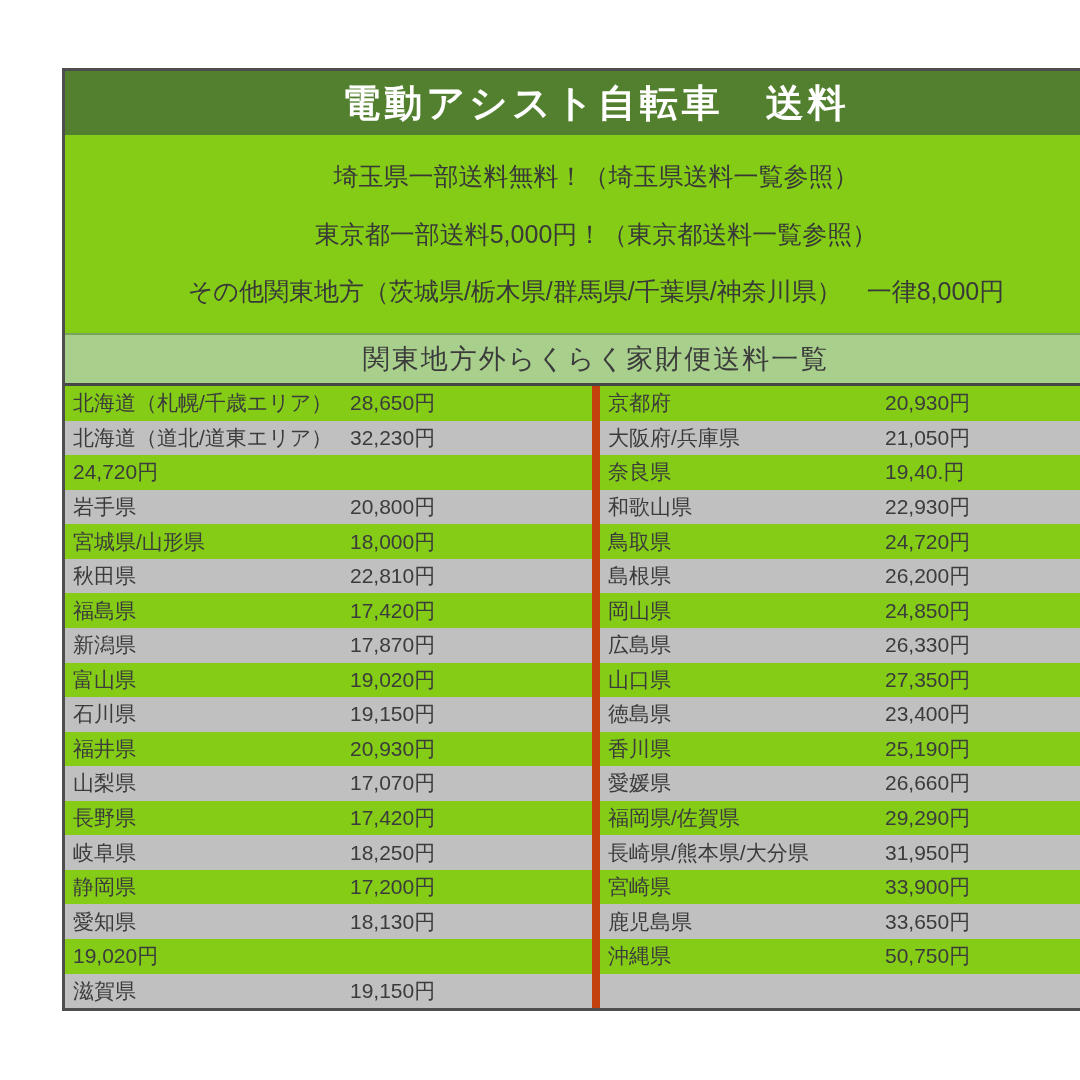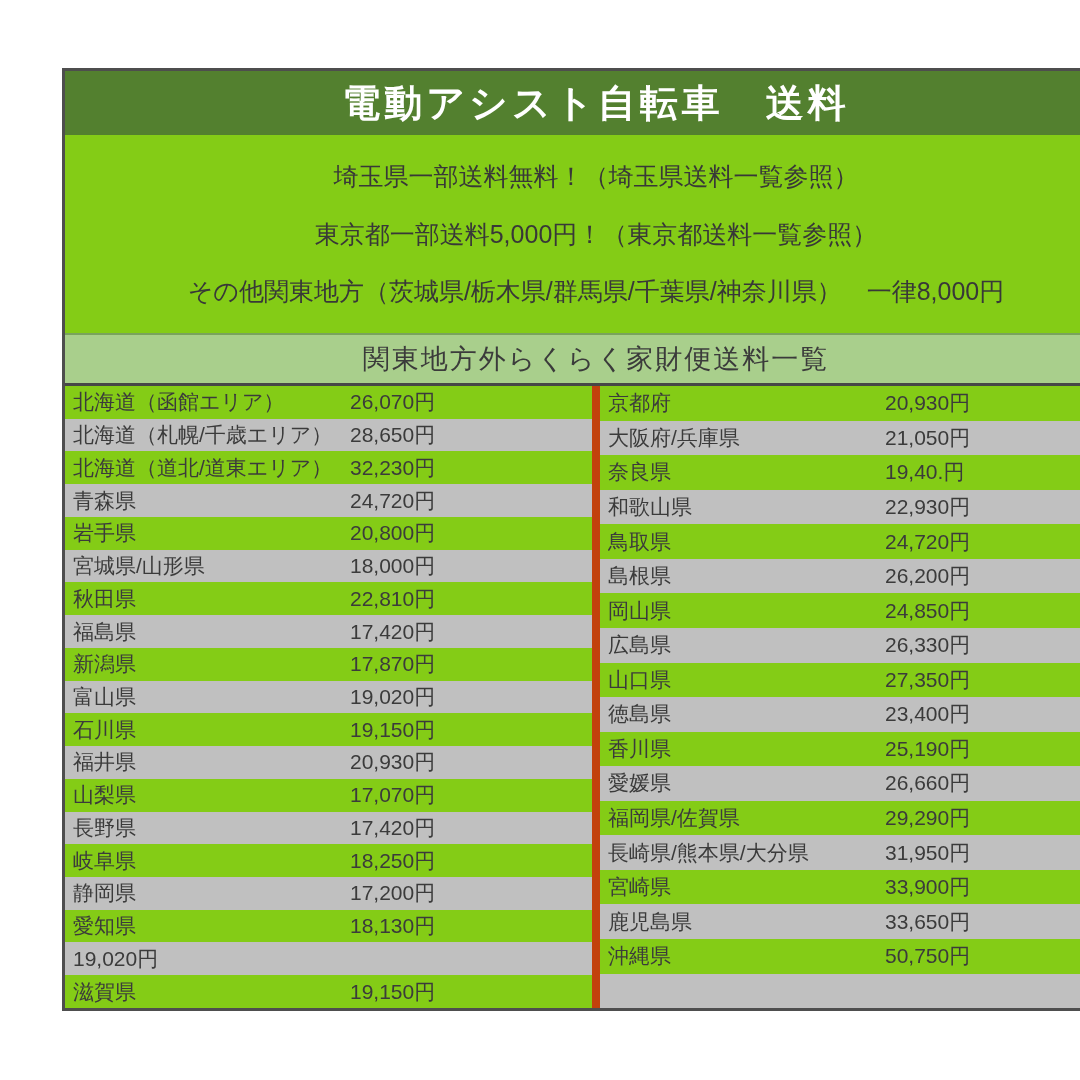--- a/index.html
+++ b/index.html
@@ -107,33 +107,28 @@
     <p>埼玉県一部送料無料！（埼玉県送料一覧参照）</p>
     <p>東京都一部送料5,000円！（東京都送料一覧参照）</p>
     <p>その他関東地方（茨城県/栃木県/群馬県/千葉県/神奈川県）　一律8,000円</p>
   </div>
 
   <div class="section-bar">関東地方外らくらく家財便送料一覧</div>
 
   <div class="table-area">
     <div class="half left" id="left-col">
         <div class="row">
-          <div class="cell region">北海道（函館エリア）</div>
-          <div class="cell price">26,070円</div>
-        </div>
-        <div class="row">
           <div class="cell region">北海道（札幌/千歳エリア）</div>
           <div class="cell price">28,650円</div>
         </div>
         <div class="row">
           <div class="cell region">北海道（道北/道東エリア）</div>
           <div class="cell price">32,230円</div>
         </div>
         <div class="row">
-          <div class="cell region">青森県</div>
           <div class="cell price">24,720円</div>
         </div>
         <div class="row">
           <div class="cell region">岩手県</div>
           <div class="cell price">20,800円</div>
         </div>
         <div class="row">
           <div class="cell region">宮城県/山形県</div>
           <div class="cell price">18,000円</div>
         </div>

